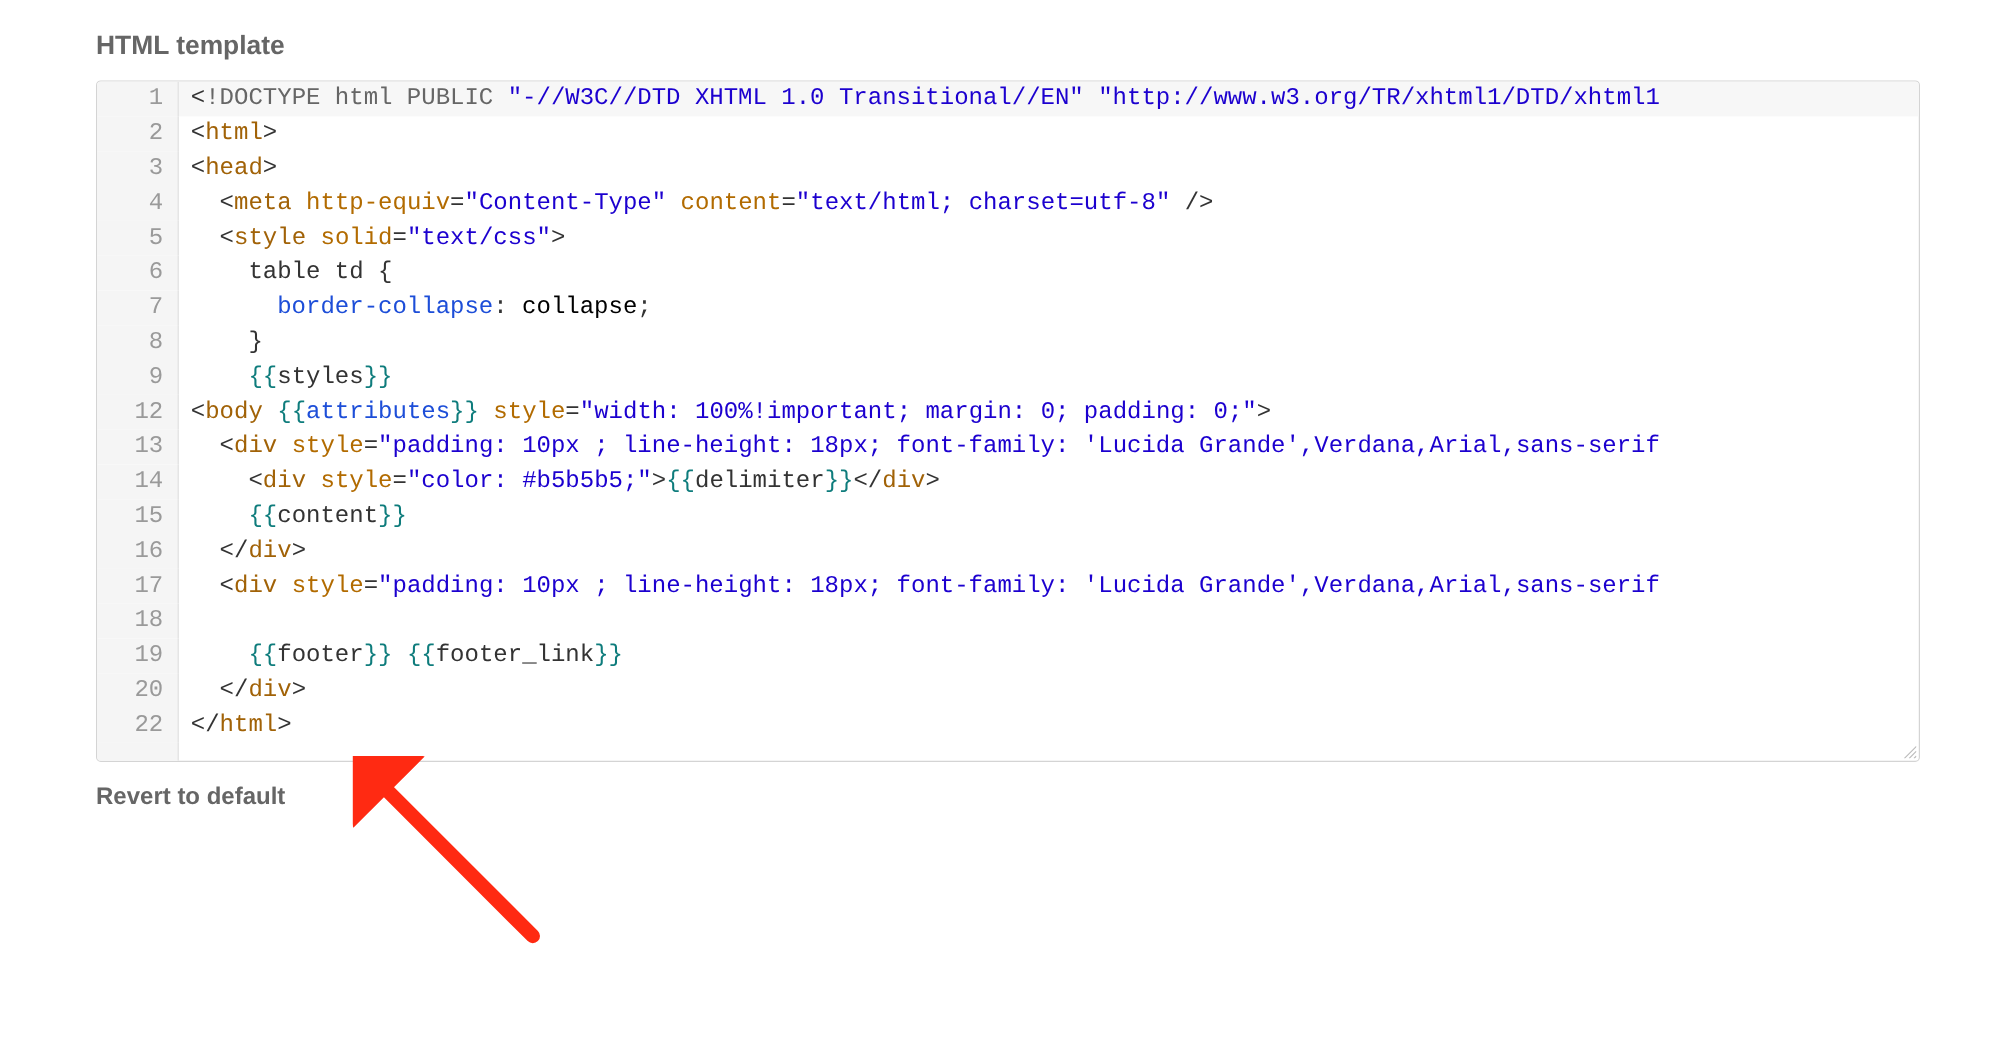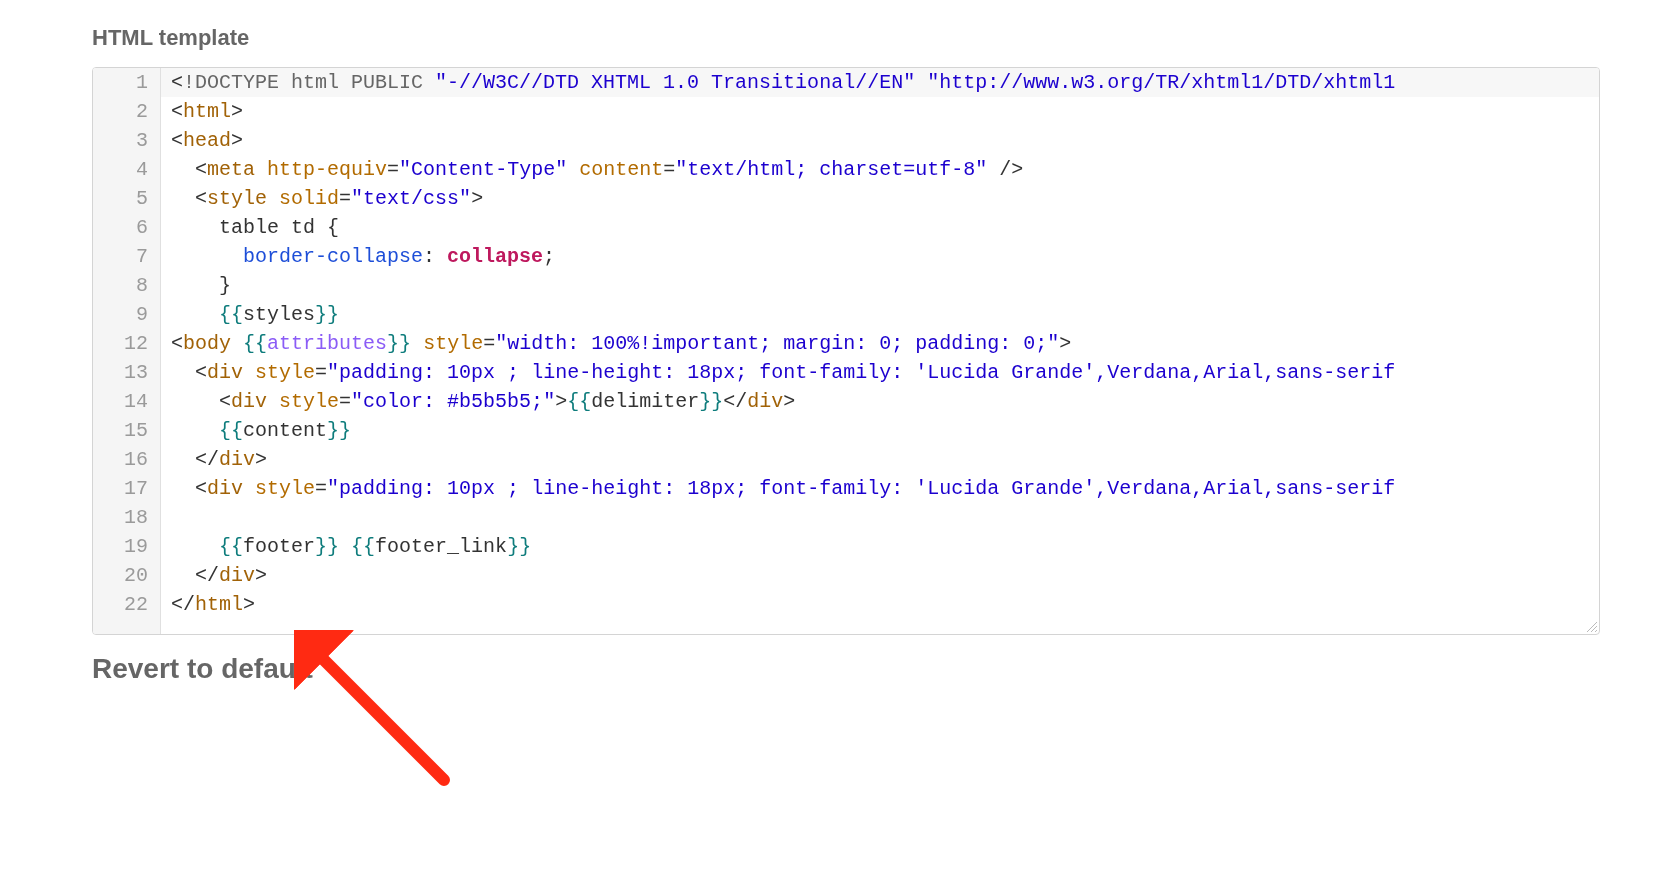--- a/index.html
+++ b/index.html
@@ -9,21 +9,20 @@
     }
     body {
       font-family: -apple-system, BlinkMacSystemFont, "Segoe UI", Helvetica, Arial, sans-serif;
       background: #ffffff;
       width: 1680px;
       height: 886px;
       overflow: hidden;
     }
     .container {
       padding: 25px 80px 0 80px;
-      margin-left: 12px;
     }
     .section-title {
       color: #666666;
       font-size: 22px;
       font-weight: 600;
       margin-bottom: 16px;
     }
     .editor-frame {
       border: 1px solid #d4d4d4;
       border-radius: 4px;
@@ -61,35 +60,35 @@
       bottom: 2px;
       font-size: 14px;
       color: #999;
       cursor: nwse-resize;
       line-height: 10px;
     }
     .revert-link {
       display: inline-block;
       margin-top: 18px;
       color: #666666;
-      font-size: 28px;
+      font-size: 20px;
       font-weight: 600;
       cursor: pointer;
     }
     
     .tk-punct { color: #333333; }
     .tk-tag { color: #a16207; }
     .tk-doctype-kw { color: #666666; }
     .tk-attr-eq { color: #b26b00; }
     .tk-string { color: #1c00cf; }
     .tk-css-prop { color: #1d4ed8; }
-    .tk-css-val { color: #be185d; font-weight: bold; }
+    .tk-css-val { color: #000000; }
     .tk-mustache-br { color: #0e7c7c; }
     .tk-mustache-id { color: #333333; }
-    .tk-mustache-attr { color: #8b5cf6; }
+    .tk-mustache-attr { color: #1d4ed8; }
     .tk-text { color: #333333; }
     
     .annotation-arrow {
       position: absolute;
       left: 294px;
       top: 630px;
       pointer-events: none;
     }
     .empty-row .gutter, .empty-row .code-cell {
       height: 15px;

